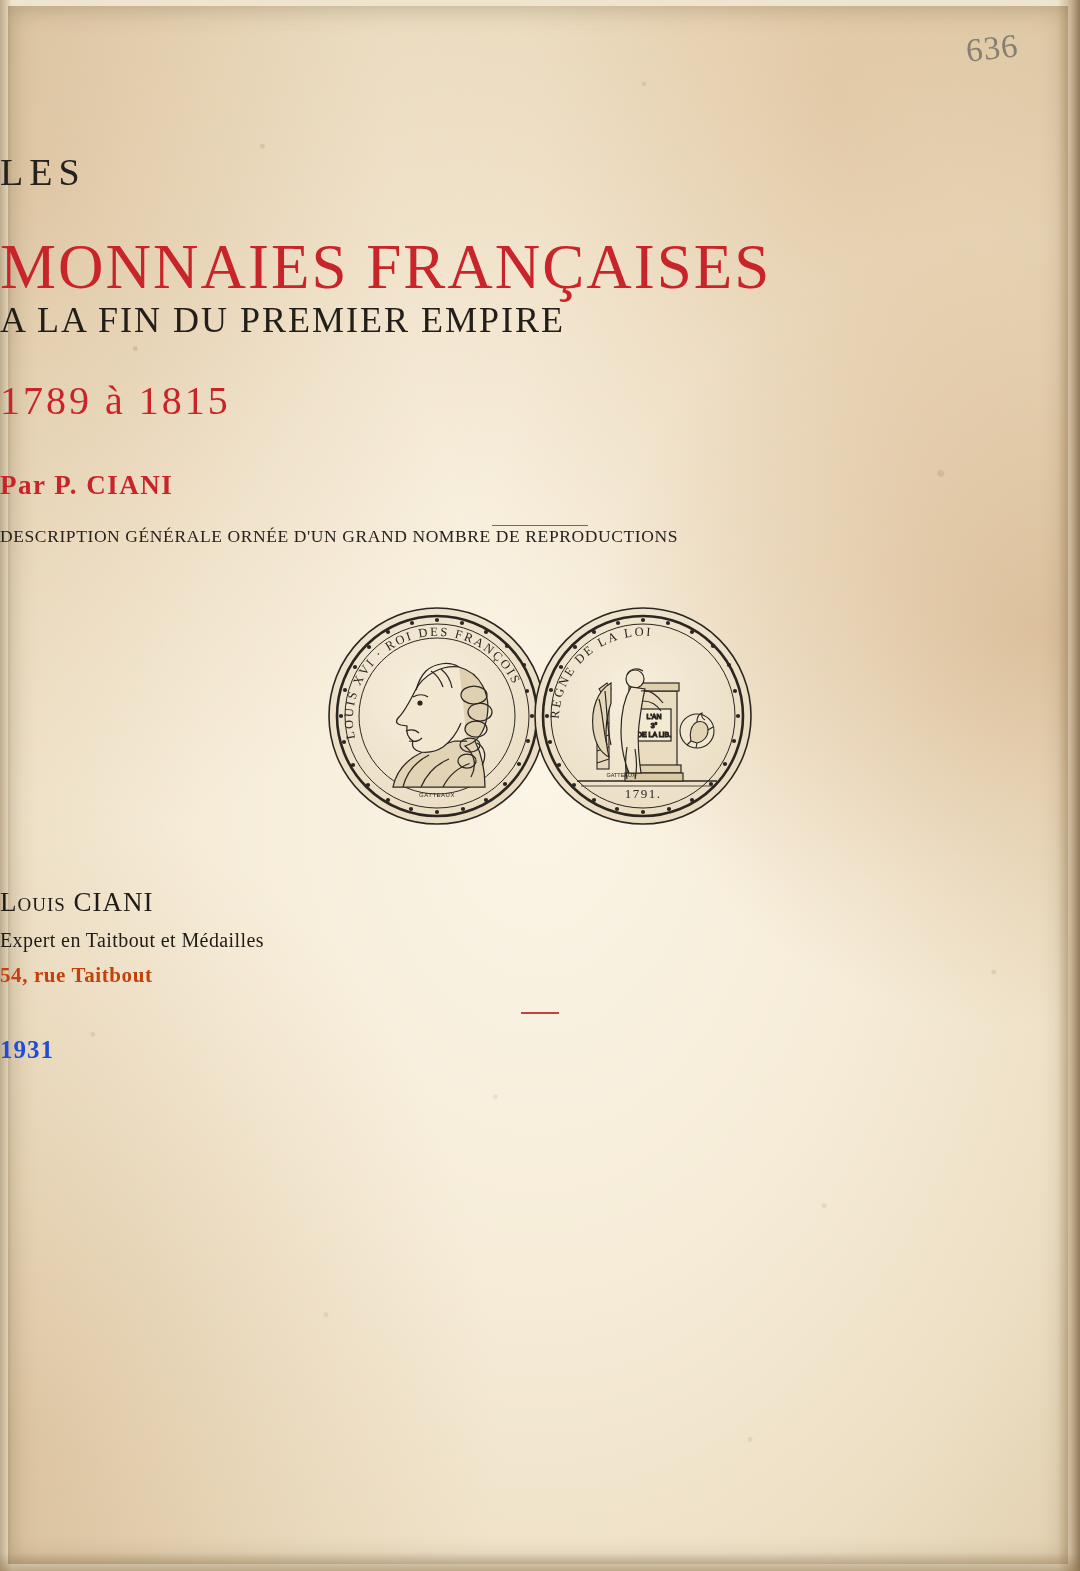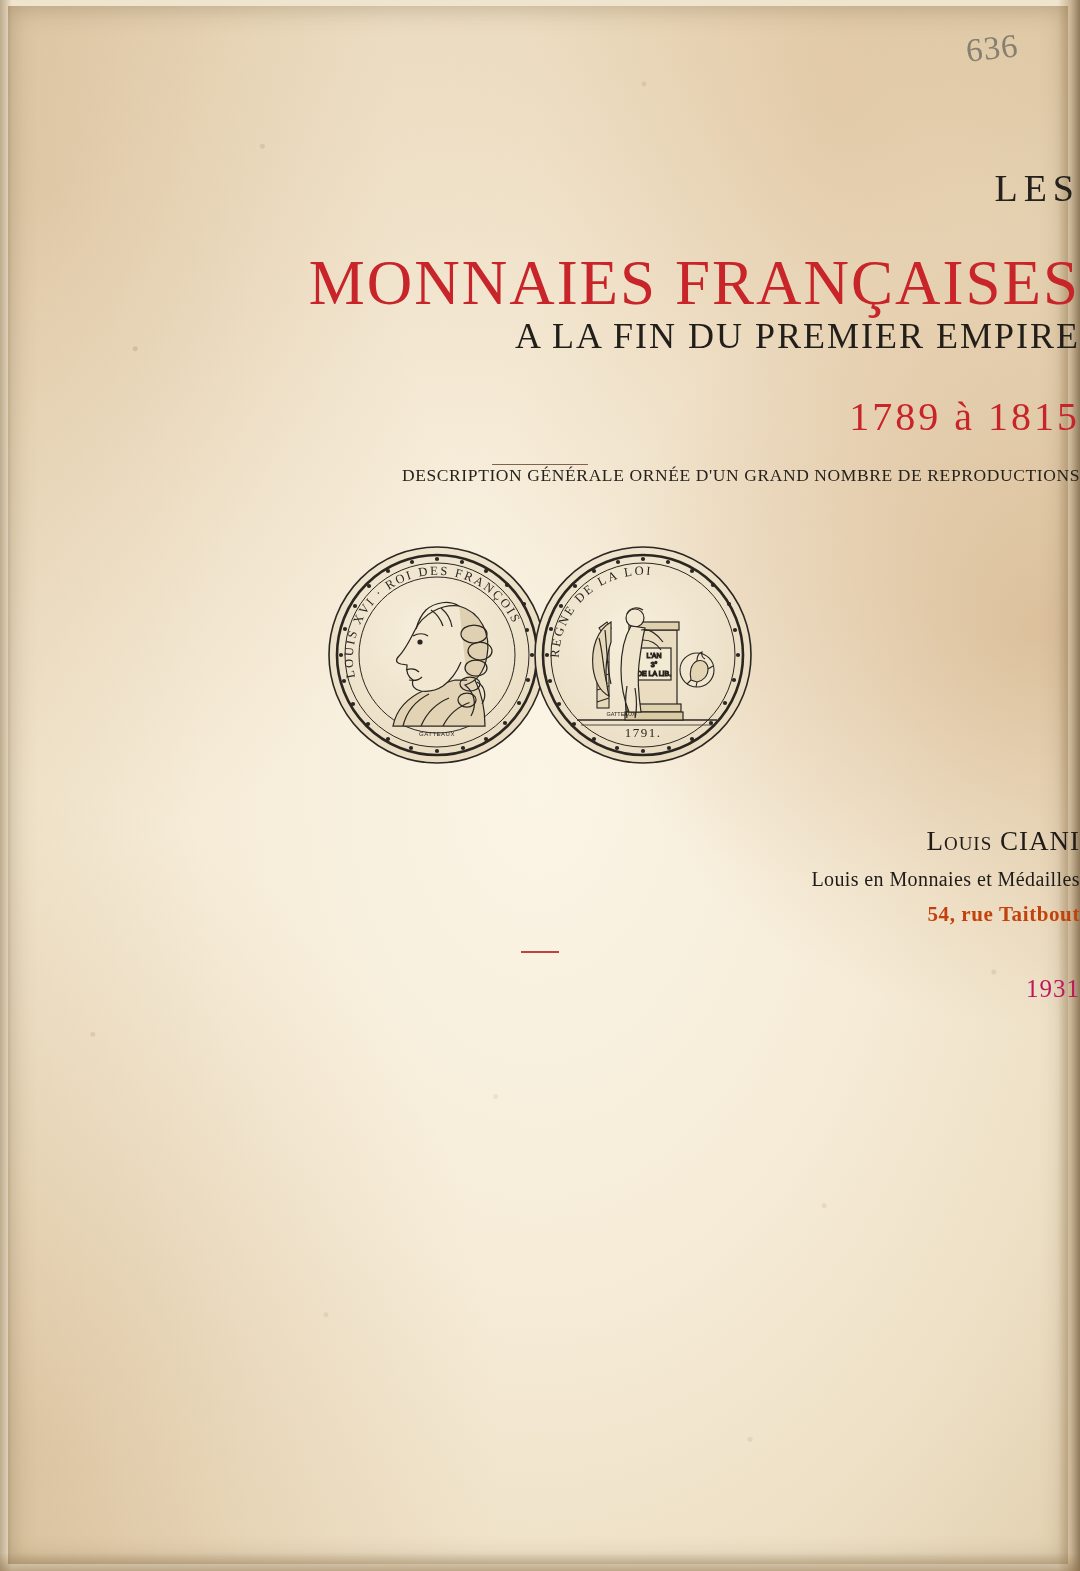--- a/index.html
+++ b/index.html
@@ -78,22 +78,22 @@
     color: #6e6a63;
     letter-spacing: 1px;
     transform: rotate(-6deg);
     opacity: .78;
   }
 
   
   .content {
     position: absolute;
     left: 0; right: 0;
-    top: 16px;
-    text-align: right;
+    top: 0;
+    text-align: left;
   }
   .line-les {
     margin-top: 150px;
     font-size: 38px;
     letter-spacing: 6px;
     color: #25211c;
     font-family: "Liberation Serif", serif;
   }
   .line-main {
     margin-top: 42px;
@@ -174,24 +174,23 @@
   .imp-addr {
     margin-top: 11px;
     font-size: 21px;
     font-weight: bold;
     letter-spacing: .6px;
     color: #c2410c;
   }
   .imp-year {
     margin-top: 22px;
     font-size: 25px;
-    font-weight: normal;
+    font-weight: bold;
     letter-spacing: 1px;
-    color: #be185d;
-    padding-left: 21px;
+    color: #1d4ed8;
   }
   .sc { font-variant: small-caps; }
 </style>
 </head>
 <body>
 
 <div class="page">
   <div class="paper"></div>
   <div class="edge-left"></div>
   <div class="edge-right"></div>
@@ -202,20 +201,21 @@
   <div class="content">
 
     <div class="line-les">LES</div>
 
     <div class="line-main">MONNAIES FRANÇAISES</div>
 
     <div class="line-sub2">A LA FIN DU PREMIER EMPIRE</div>
 
     <div class="line-years">1789 à 1815</div>
 
+    <div class="line-author">Par P. CIANI</div>
 
     <div class="rule"></div>
 
     <div class="line-desc">DESCRIPTION GÉNÉRALE ORNÉE D'UN GRAND NOMBRE DE REPRODUCTIONS</div>
 
     <div class="coins">
       <svg width="430" height="250" viewBox="0 0 430 250">
         <defs>
           <radialGradient id="field" cx="45%" cy="40%" r="62%">
             <stop offset="0%" stop-color="#f7efdd"></stop>
@@ -387,20 +387,20 @@
           </g>
 
           <text x="318" y="207" text-anchor="middle" font-family="Liberation Serif, serif" font-size="13" fill="#2b2620" letter-spacing="1.5">1791.</text>
           <text x="296" y="186" text-anchor="middle" font-family="Liberation Sans, sans-serif" font-size="5.5" fill="#2b2620">GATTEAUX</text>
         </g>
       </svg>
     </div>
 
     <div class="imprint">
       <div class="imp-pub sc">Louis CIANI</div>
-      <div class="imp-role">Louis en Monnaies et Médailles</div>
+      <div class="imp-role">Expert en Taitbout et Médailles</div>
       <div class="imp-addr">54, rue Taitbout</div>
       <div class="rule short"></div>
       <div class="imp-year">1931</div>
     </div>
 
   </div>
 </div>
 
 </body></html>

